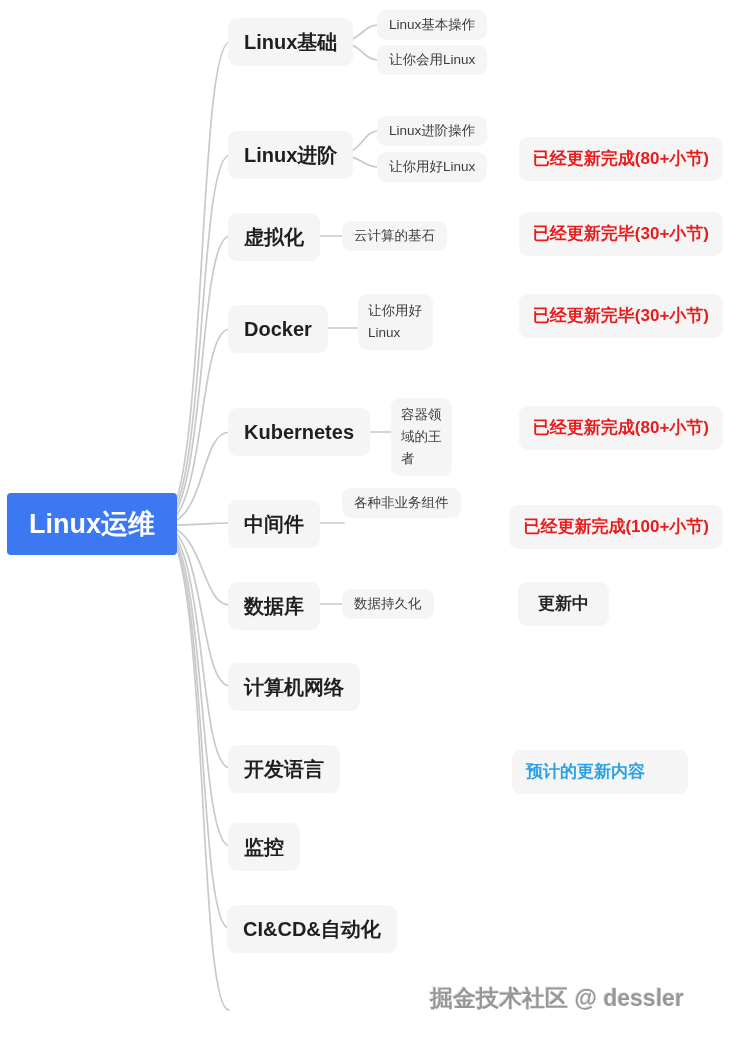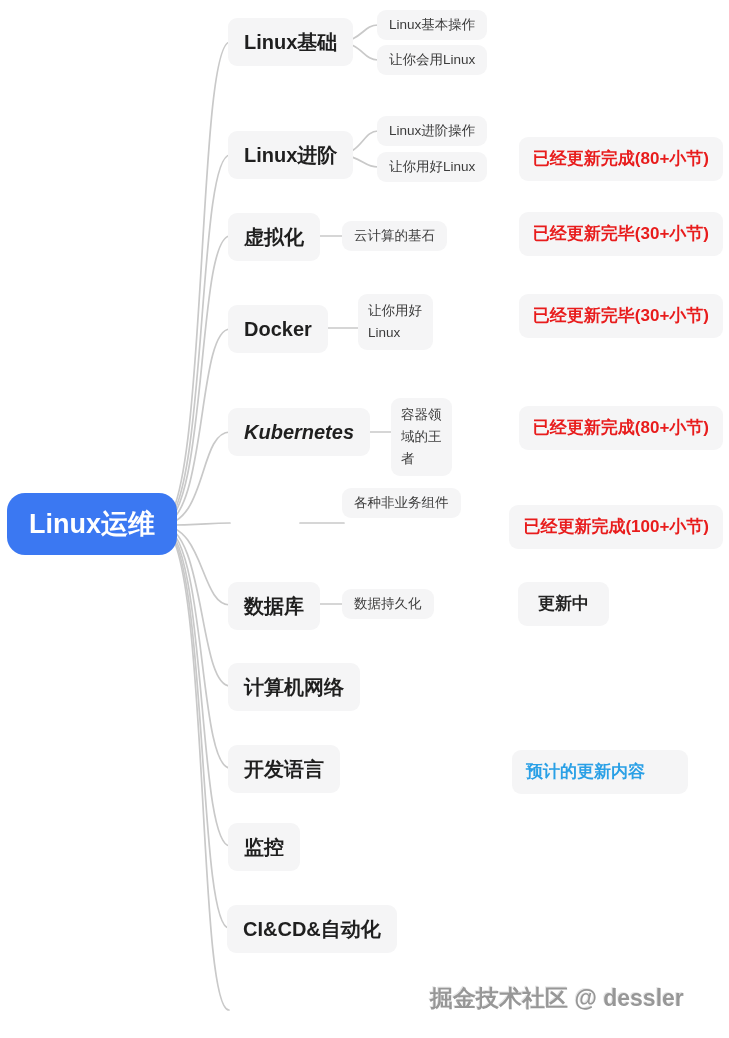--- a/index.html
+++ b/index.html
@@ -17,21 +17,21 @@
     border-radius:9px;
     box-sizing:border-box;
     white-space:nowrap;
   }
   .root{
     background:#3b78f2;
     color:#ffffff;
     font-size:27px;
     font-weight:bold;
     padding:15px 22px;
-    border-radius:18px;
+    border-radius:4px;
     line-height:32px;
   }
   .topic{
     color:#1f1f1f;
     font-size:20px;
     font-weight:bold;
     padding:12px 16px;
     line-height:24px;
   }
   .sub{
@@ -107,24 +107,25 @@
   <div class="node status done" style="right:6px;top:137px;">已经更新完成(80+小节)</div>
 
   <div class="node topic" style="left:228px;top:213px;">虚拟化</div>
   <div class="node sub" style="left:342px;top:221px;">云计算的基石</div>
   <div class="node status done" style="right:6px;top:212px;">已经更新完毕(30+小节)</div>
 
   <div class="node topic" style="left:228px;top:305px;">Docker</div>
   <div class="node sub wrap" style="left:358px;top:294px;width:75px;">让你用好Linux</div>
   <div class="node status done" style="right:6px;top:294px;">已经更新完毕(30+小节)</div>
 
-  <div class="node topic" style="left:228px;top:408px;font-style:italic;">Kubernetes</div>
+  <div class="node topic" style="left:228px;top:408px;">Kubernetes</div>
   <div class="node sub wrap" style="left:391px;top:398px;width:61px;">容器领域的王者</div>
   <div class="node status done" style="right:6px;top:406px;">已经更新完成(80+小节)</div>
 
+  <div class="node topic" style="left:228px;top:500px;">中间件</div>
   <div class="node sub" style="left:342px;top:488px;">各种非业务组件</div>
   <div class="node status done" style="right:6px;top:505px;">已经更新完成(100+小节)</div>
 
   <div class="node topic" style="left:228px;top:582px;">数据库</div>
   <div class="node sub" style="left:342px;top:589px;">数据持久化</div>
   <div class="node status in-progress" style="left:518px;top:582px;">更新中</div>
 
   <div class="node topic" style="left:228px;top:663px;">计算机网络</div>
 
   <div class="node topic" style="left:228px;top:745px;">开发语言</div>

